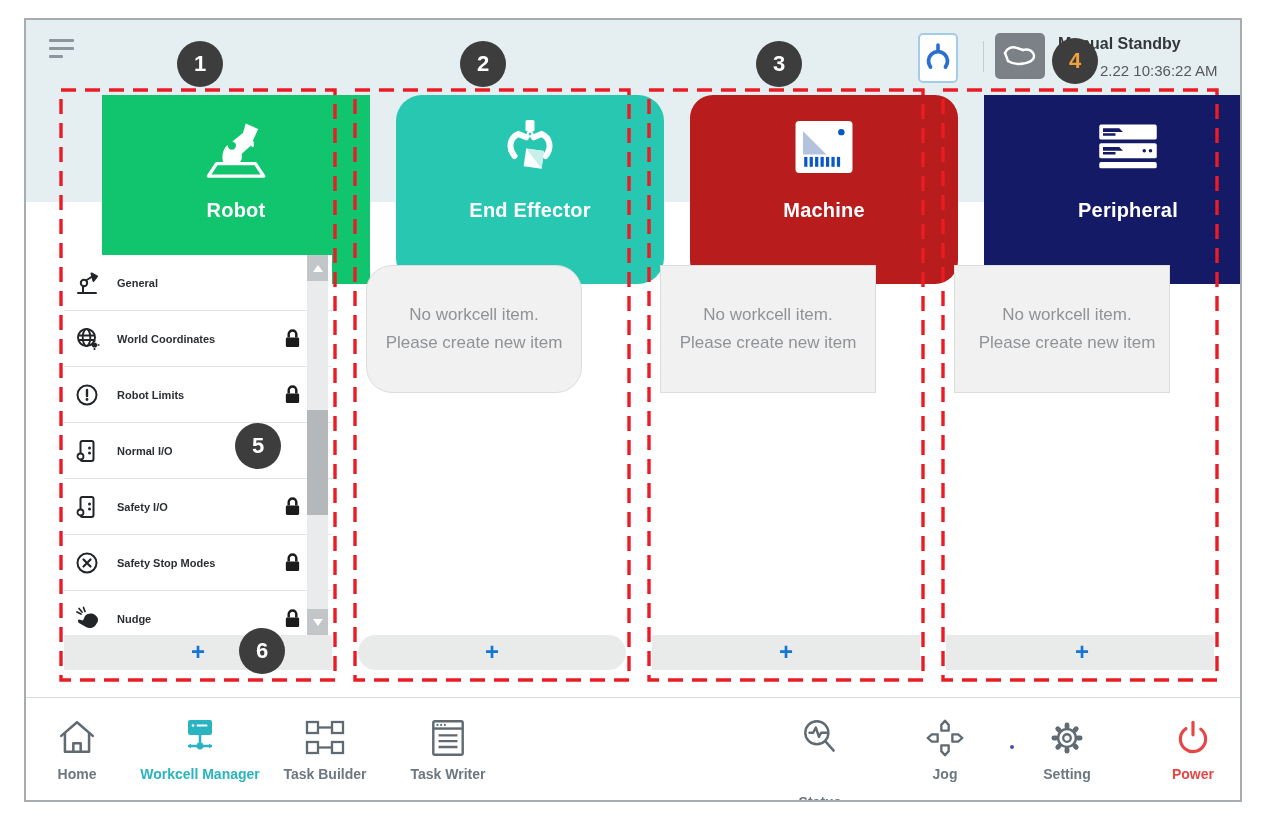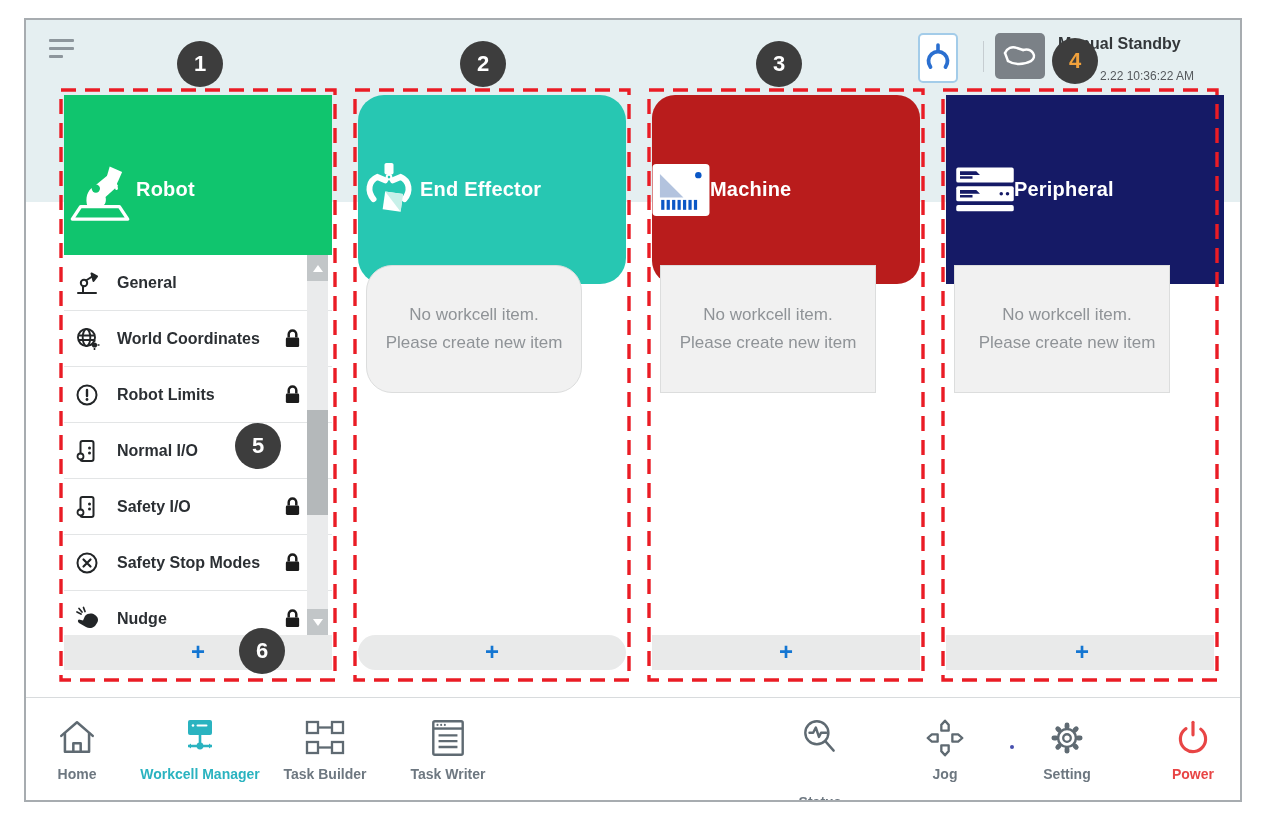--- a/index.html
+++ b/index.html
@@ -22,38 +22,38 @@
   .hamburger span:nth-child(3){width:14px;}
 
   
   .mode-btn{position:absolute;left:892px;top:13px;width:36px;height:46px;background:#ffffff;
     border:2px solid #a3cce9;border-radius:5px;display:flex;align-items:center;justify-content:center;}
   .tdivider{position:absolute;left:957px;top:21px;width:1px;height:31px;background:#c6cdd1;}
   .hand-btn{position:absolute;left:969px;top:13px;width:50px;height:46px;background:#7b8187;
     border-radius:5px;display:flex;align-items:center;justify-content:center;}
   .statusblock{position:absolute;left:1032px;top:14px;width:180px;}
   .status-title{font-size:16px;font-weight:bold;color:#33373a;line-height:19px;}
-  .status-time{font-size:12px;color:#55595d;line-height:17px;margin-top:15px;margin-left:42px;white-space:nowrap;}
+  .status-time{font-size:15px;color:#55595d;line-height:17px;margin-top:9px;margin-left:42px;white-space:nowrap;}
 
   
   .colfill{position:absolute;width:268px;}
-  .colheader{position:absolute;top:75px;width:268px;height:189px;display:flex;flex-direction:row;
-    align-items:center;justify-content:flex-start;}
+  .colheader{position:absolute;top:75px;width:268px;height:189px;display:flex;flex-direction:column;
+    align-items:center;justify-content:flex-start;margin-left:38px;}
   .colheader .icenter{height:104px;display:flex;align-items:center;justify-content:center;}
   .coltitle{color:#ffffff;font-size:20px;font-weight:bold;letter-spacing:.2px;}
   .c-robot{background:#10c56e;} .c-end{background:#27c7b2;} .c-machine{background:#b91c1c;border-radius:23px;} .c-peri{background:#151a66;}
   .x1{left:38px;} .x2{left:332px;border-radius:26px;} .x3{left:626px;} .x4{left:920px;padding-left:10px;}
 
   .dashed{position:absolute;top:68px;width:278px;height:594px;pointer-events:none;}
 
   
   .wlist{position:absolute;top:235px;left:38px;width:268px;height:380px;background:#ffffff;overflow:hidden;}
   .wrow{height:56px;border-bottom:1px solid #e3e5e6;display:flex;align-items:center;padding:0 30px 0 11px;box-sizing:border-box;}
   .wrow .ric{width:30px;height:26px;margin-right:12px;flex:0 0 auto;display:flex;align-items:center;}
-  .wrow .rlabel{font-size:16px;font-weight:bold;color:#2b2f33;white-space:nowrap;}
+  .wrow .rlabel{font-size:11px;font-weight:bold;color:#2b2f33;white-space:nowrap;}
   .wrow .rlock{margin-left:auto;}
 
   
   .sbar{position:absolute;left:281px;top:235px;width:21px;height:380px;background:#eaebec;}
   .sbtn{position:absolute;left:0;width:21px;height:26px;background:#c2c6c8;display:flex;align-items:center;justify-content:center;}
   .sbtn.up{top:0;} .sbtn.down{bottom:0;}
   .tri-up{width:0;height:0;border-left:5px solid transparent;border-right:5px solid transparent;border-bottom:7px solid #ffffff;}
   .tri-down{width:0;height:0;border-left:5px solid transparent;border-right:5px solid transparent;border-top:7px solid #ffffff;}
   .sthumb{position:absolute;left:0;top:155px;width:21px;height:105px;background:#b4b8ba;}
 

